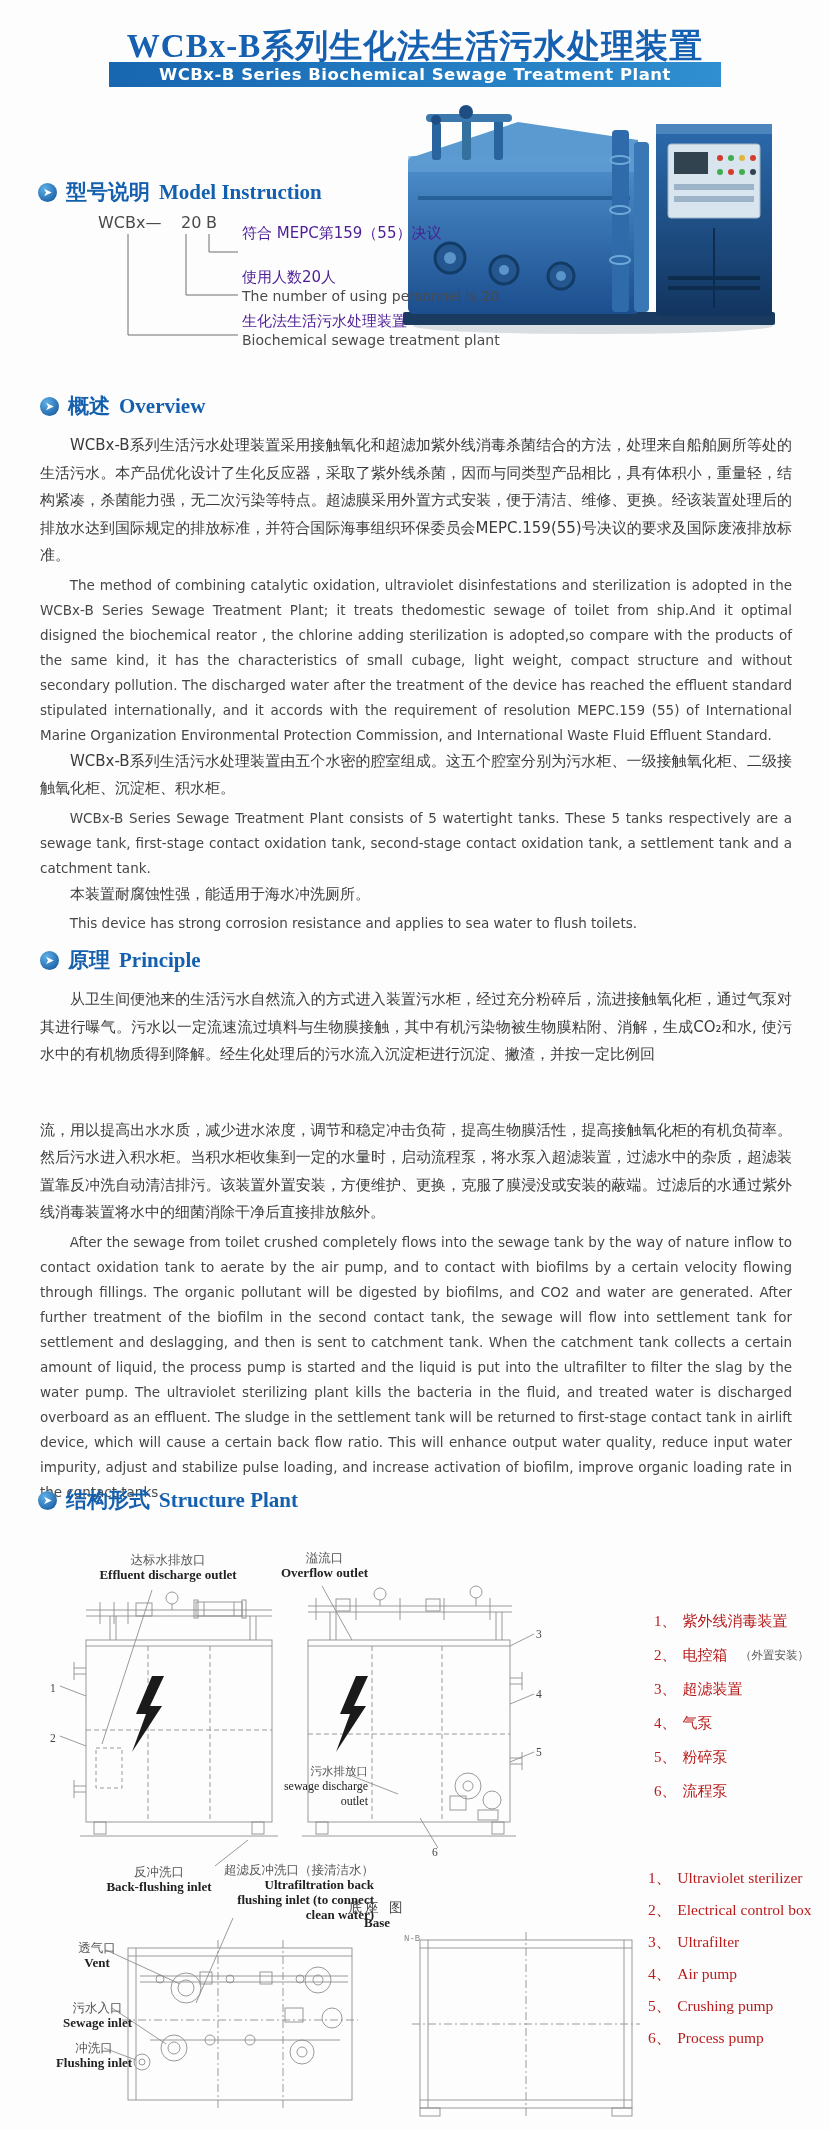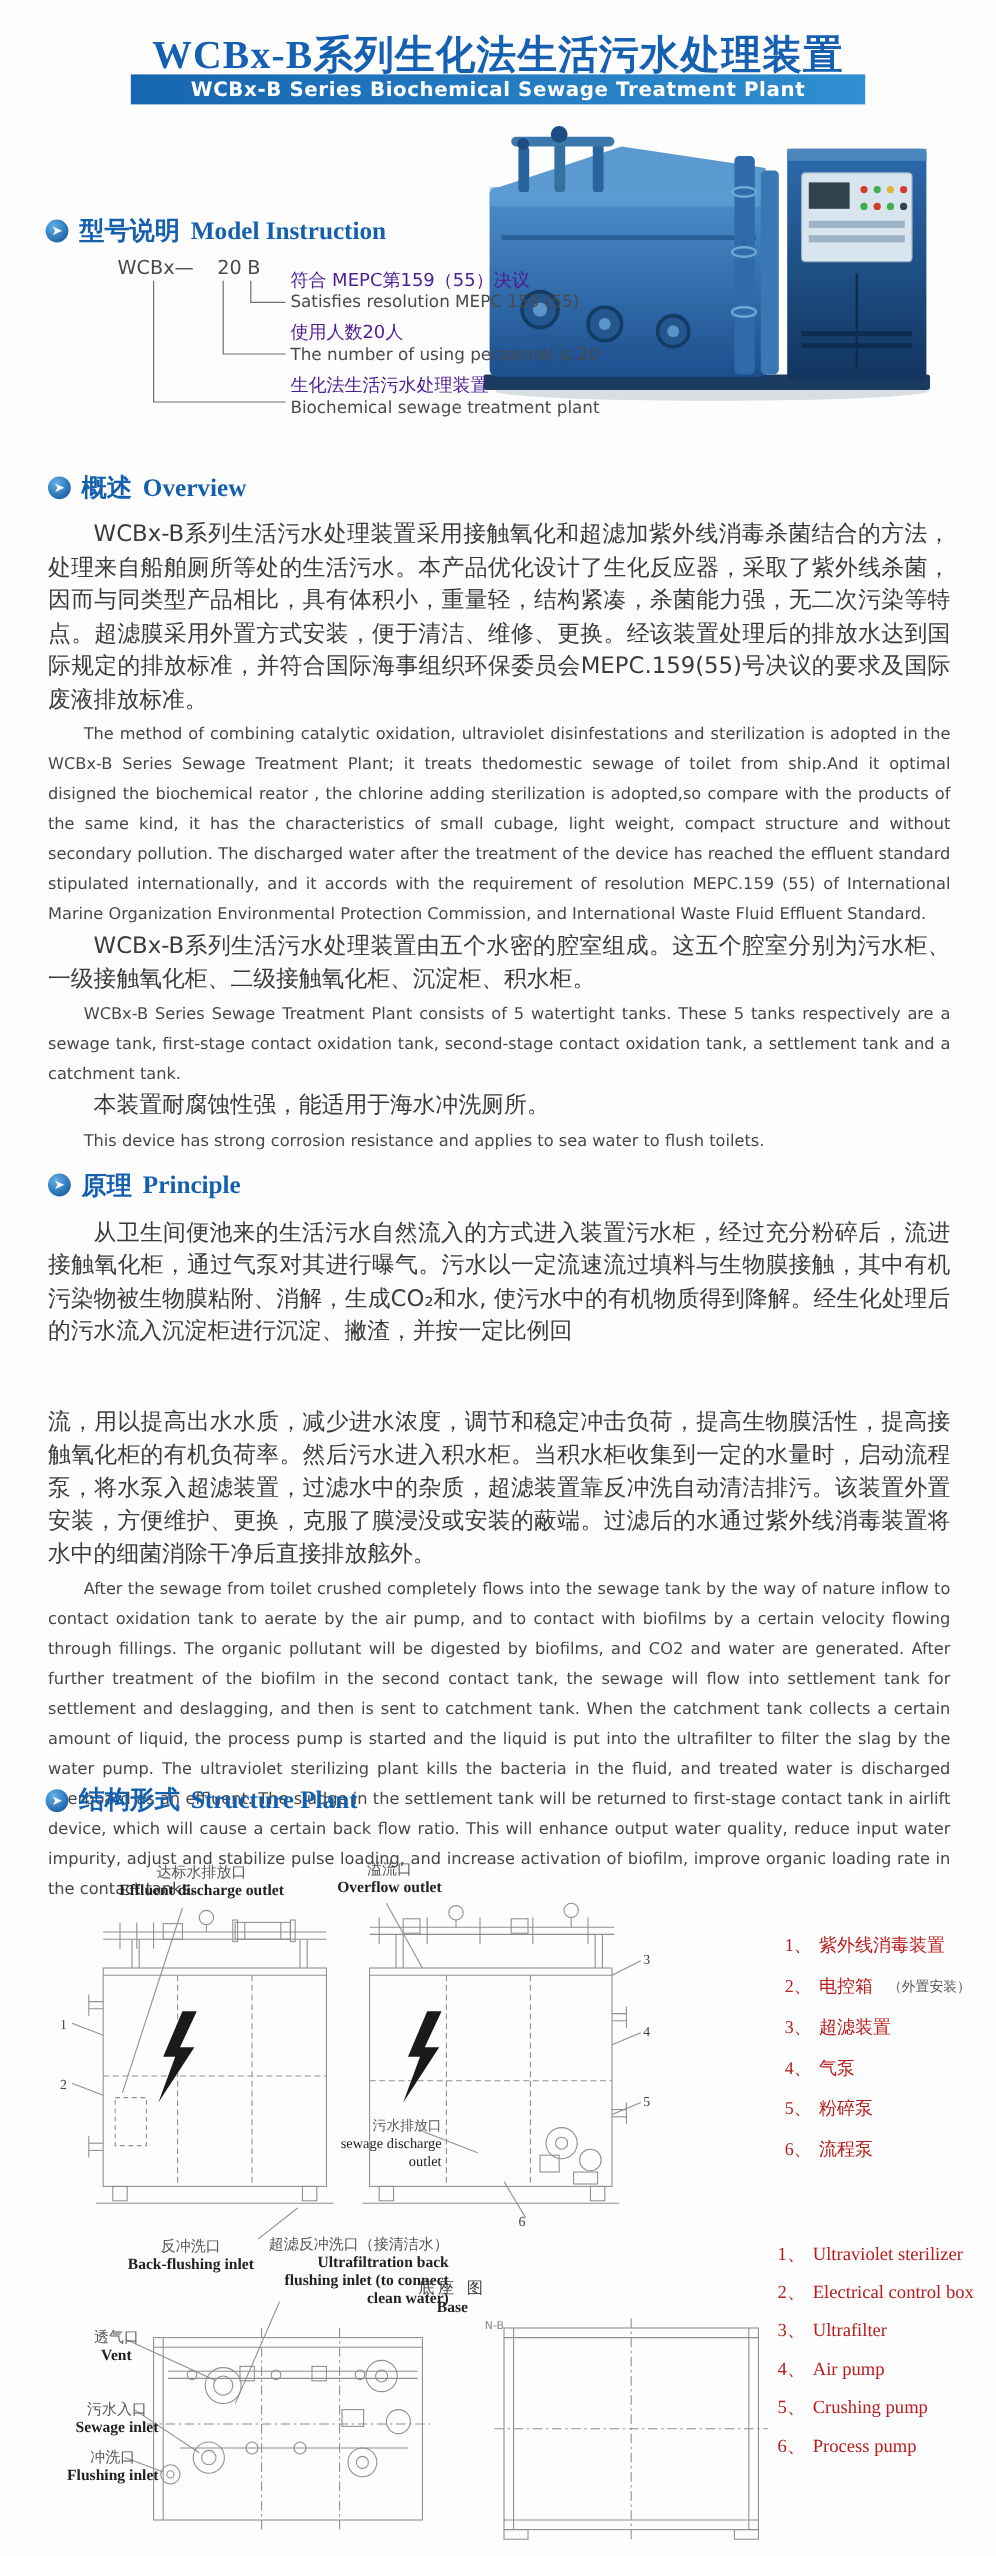--- a/index.html
+++ b/index.html
@@ -20,21 +20,21 @@
   .sec-en{font-family:"Liberation Serif",serif;font-weight:bold;font-size:21px;color:#1460ae;}
   
   .mcode{position:absolute;top:213px;left:0;font-size:16px;color:#4a4a4a;}
   .mcode span{position:absolute;white-space:nowrap;}
   .mlabel{position:absolute;left:242px;width:380px;}
   .mlabel .zh{font-size:15px;color:#4c1d95;line-height:19px;}
   .mlabel .en{font-size:14px;color:#4a4a4a;line-height:19px;}
   
   .bodytext{position:absolute;top:392px;left:40px;width:752px;}
   .bodytext .sec-head{margin-bottom:12px;}
-  .zh-p{font-size:19px;line-height:27.5px;text-align:justify;text-indent:2em;color:#3b3b3b;margin:0;}
+  .zh-p{font-size:15px;line-height:27.5px;text-align:justify;text-indent:2em;color:#3b3b3b;margin:0;}
   .zh-p.noindent{text-indent:0;}
   .en-p{font-size:13.5px;line-height:25px;text-align:justify;text-indent:2.2em;color:#474747;margin:3px 0 0 0;}
   .gap48{margin-top:48px;}
   .mt10{margin-top:10px;}
   
   .callout{position:absolute;text-align:center;}
   .callout .czh{font-size:12.5px;color:#555;line-height:15px;}
   .callout .cen{font-family:"Liberation Serif",serif;font-weight:bold;font-size:13px;color:#222;line-height:15px;}
   .callout.small .czh{font-size:11.5px;}
   .callout.small .cen{font-size:12px;font-weight:normal;}
@@ -130,21 +130,20 @@
   </div>
   <svg style="left:0;top:0;" width="830" height="360" viewBox="0 0 830 360">
     <g fill="none" stroke="#6f6f6f" stroke-width="1">
       <polyline points="209,234 209,252 238,252"></polyline>
       <polyline points="186,234 186,295 238,295"></polyline>
       <polyline points="128,234 128,335 238,335"></polyline>
     </g>
   </svg>
   <div class="mlabel" style="top:224px;">
     <div class="zh">符合 MEPC第159（55）决议</div>
-    <div class="en">Satisfies resolution MEPC 159 (55)</div>
   </div>
   <div class="mlabel" style="top:268px;">
     <div class="zh">使用人数20人</div>
     <div class="en">The number of using personnel is 20</div>
   </div>
   <div class="mlabel" style="top:312px;">
     <div class="zh">生化法生活污水处理装置</div>
     <div class="en">Biochemical sewage treatment plant</div>
   </div>
 
@@ -345,21 +344,21 @@
     <div class="czh">冲洗口</div>
     <div class="cen">Flushing inlet</div>
   </div>
 
   <div class="dnum" style="left:50px;top:1682px;">1</div>
   <div class="dnum" style="left:50px;top:1732px;">2</div>
   <div class="dnum" style="left:536px;top:1628px;">3</div>
   <div class="dnum" style="left:536px;top:1688px;">4</div>
   <div class="dnum" style="left:536px;top:1746px;">5</div>
   <div class="dnum" style="left:432px;top:1846px;">6</div>
-  <div class="nb" style="left:404px;top:1934px;">N-B</div>
+  <div class="nb" style="left:404px;top:1934px;font-family:Liberation Mono, monospace;">N-B</div>
 
   <div class="legend zh" style="left:654px;top:1612px;">
     <div class="lrow"><span>1、</span><span>紫外线消毒装置</span></div>
     <div class="lrow"><span>2、</span><span>电控箱</span></div>
     <div class="lrow"><span>3、</span><span>超滤装置</span></div>
     <div class="lrow"><span>4、</span><span>气泵</span></div>
     <div class="lrow"><span>5、</span><span>粉碎泵</span></div>
     <div class="lrow"><span>6、</span><span>流程泵</span></div>
   </div>
   <div class="legend-note" style="left:740px;top:1648px;">（外置安装）</div>

